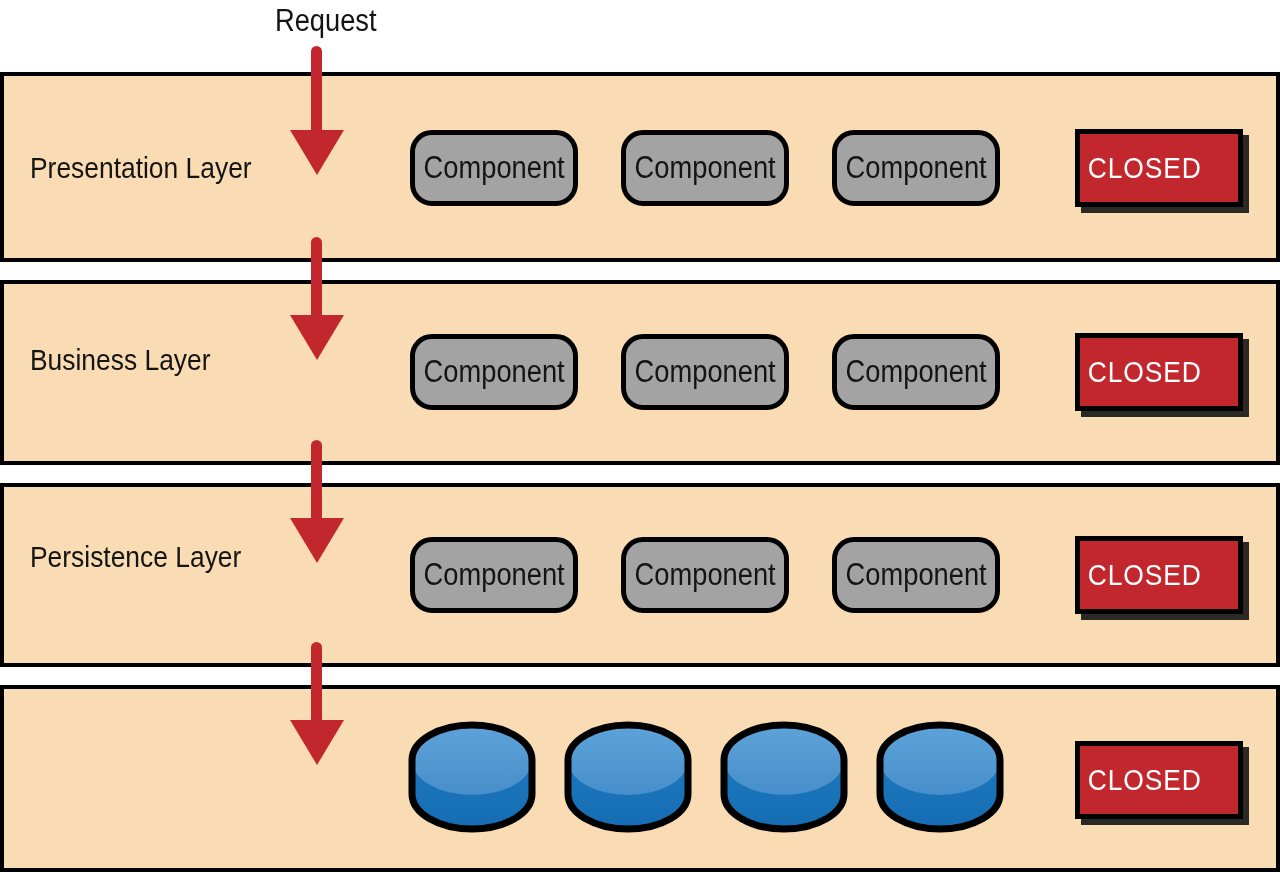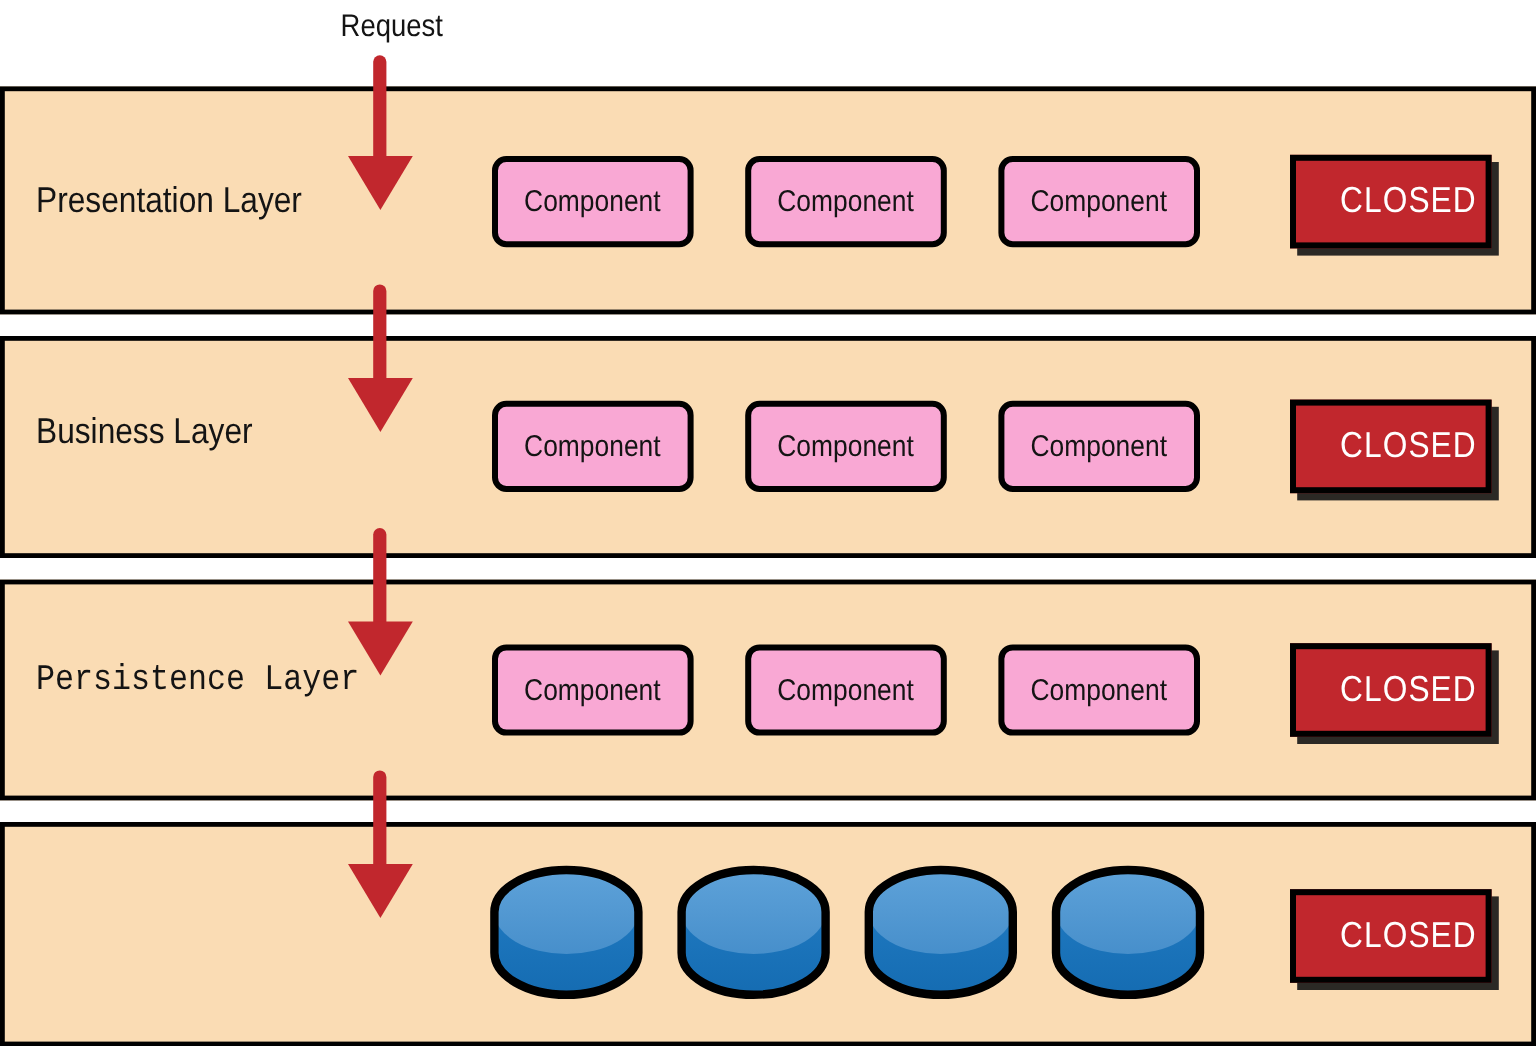--- a/index.html
+++ b/index.html
@@ -36,60 +36,60 @@
   .layer-label {
     position: absolute;
     left: 26px;
     font-size: 30px;
     line-height: 36px;
     color: #141414;
   }
   .layer-label .cond { transform-origin: 0 50%; }
   .band1 .layer-label { top: 74px; }
   .band2 .layer-label { top: 58px; }
-  .band3 .layer-label { top: 62px; font-family: Liberation Mono, monospace; }
+  .band3 .layer-label { top: 52px; }
   .band4 .layer-label { top: 71px; }
 
   
   .comp-row {
     position: absolute;
     left: 406px;
     display: flex;
     gap: 43px;
   }
   .band1 .comp-row { top: 54px; }
   .band2 .comp-row { top: 50px; }
   .band3 .comp-row { top: 50px; }
   .component {
     box-sizing: border-box;
     width: 168px;
     height: 76px;
-    background: #f9a8d4;
+    background: #a3a3a3;
     border: 5px solid #000000;
-    border-radius: 12px;
+    border-radius: 22px;
     display: flex;
     align-items: center;
     justify-content: center;
-    font-size: 25px;
+    font-size: 31px;
     color: #141414;
   }
 
   
   .closed {
     position: absolute;
     left: 1071px;
     box-sizing: border-box;
     width: 168px;
     height: 78px;
     background: #c1272d;
     border: 5px solid #000000;
     box-shadow: 6px 6px 0 rgba(25, 25, 25, 0.92);
     display: flex;
     align-items: center;
-    justify-content: flex-end;
+    justify-content: flex-start;
     color: #ffffff;
     font-size: 30px;
     letter-spacing: 1px;
   }
   .band1 .closed { top: 53px; }
   .band2 .closed { top: 49px; }
   .band3 .closed { top: 49px; }
   .band4 .closed { top: 52px; }
 
   
@@ -124,21 +124,21 @@
   .a2 .shaft { top: 237px; height: 80px; } .a2 .head { top: 315px; }
   .a3 .shaft { top: 440px; height: 80px; } .a3 .head { top: 518px; }
   .a4 .shaft { top: 642px; height: 80px; } .a4 .head { top: 720px; }
 
   .request-label {
     position: absolute;
     left: 246px;
     top: 2px;
     width: 160px;
     text-align: center;
-    font-size: 26px;
+    font-size: 31px;
     line-height: 38px;
     color: #141414;
   }
 </style>
 </head>
 <body>
 
 <div class="canvas">
 
   <svg width="0" height="0" style="position:absolute" aria-hidden="true">

